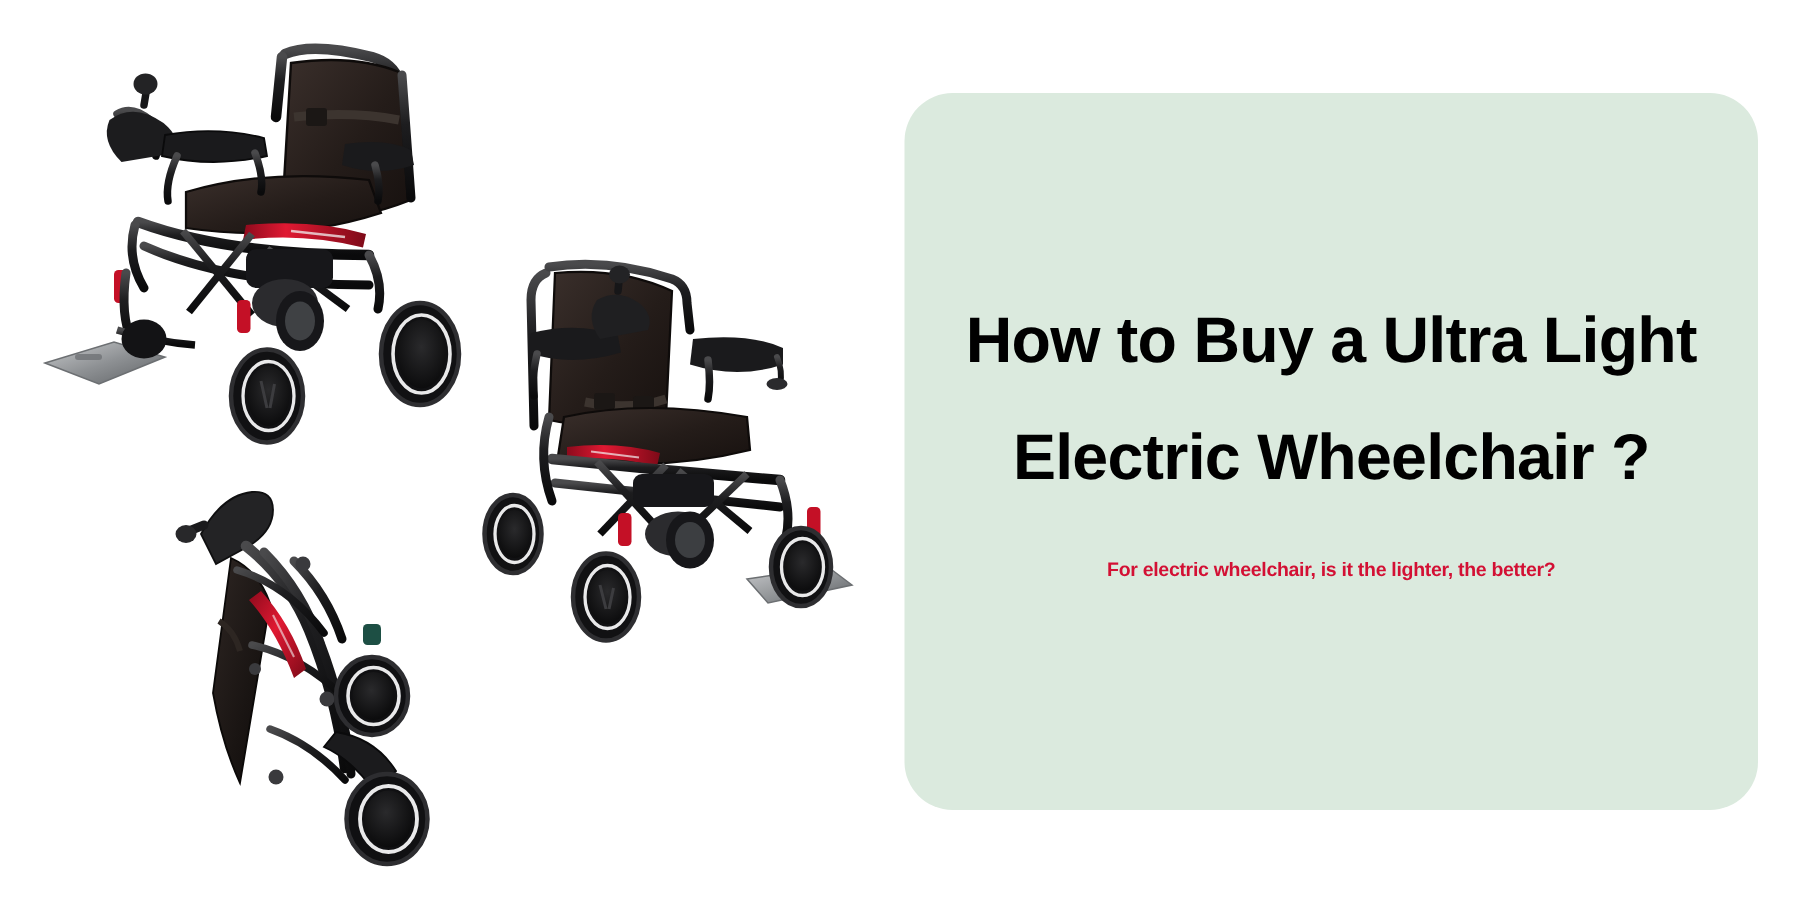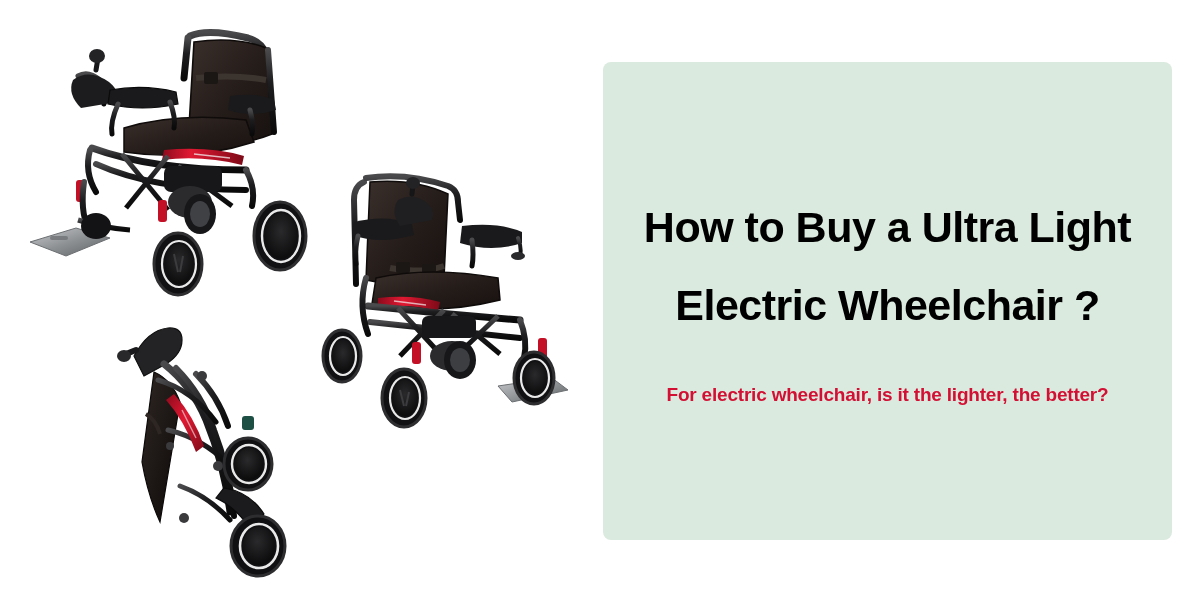--- a/index.html
+++ b/index.html
@@ -39,21 +39,21 @@
   .product-shot svg { display: block; width: 100%; height: 100%; }
 
   
   #text-panel {
     position: absolute;
     left: 603px;
     top: 62px;
     width: 569px;
     height: 478px;
     background: #dbeade;
-    border-radius: 8px;
+    border-radius: 32px;
     box-sizing: border-box;
   }
 
   #headline {
     position: absolute;
     left: 0; right: 0;
     top: 126px;
     margin: 0;
     text-align: center;
     color: #000000;
@@ -61,26 +61,26 @@
     font-weight: 700;
     font-size: 43px;
     line-height: 78px;
     letter-spacing: -0.5px;
     white-space: pre-line;
   }
 
   #subline-1, #subline-2 {
     position: absolute;
     left: 0; right: 0;
-    margin: 12px;
+    margin: 0;
     text-align: center;
     color: #d31034;
     font-family: "Liberation Sans", sans-serif;
     font-weight: 700;
-    font-size: 19px;
+    font-size: 13px;
     letter-spacing: -0.2px;
   }
   #subline-1 { top: 310px; }
   #subline-2 { top: 352px; }
 </style>
 </head>
 <body>
 
 <div id="banner">
 

